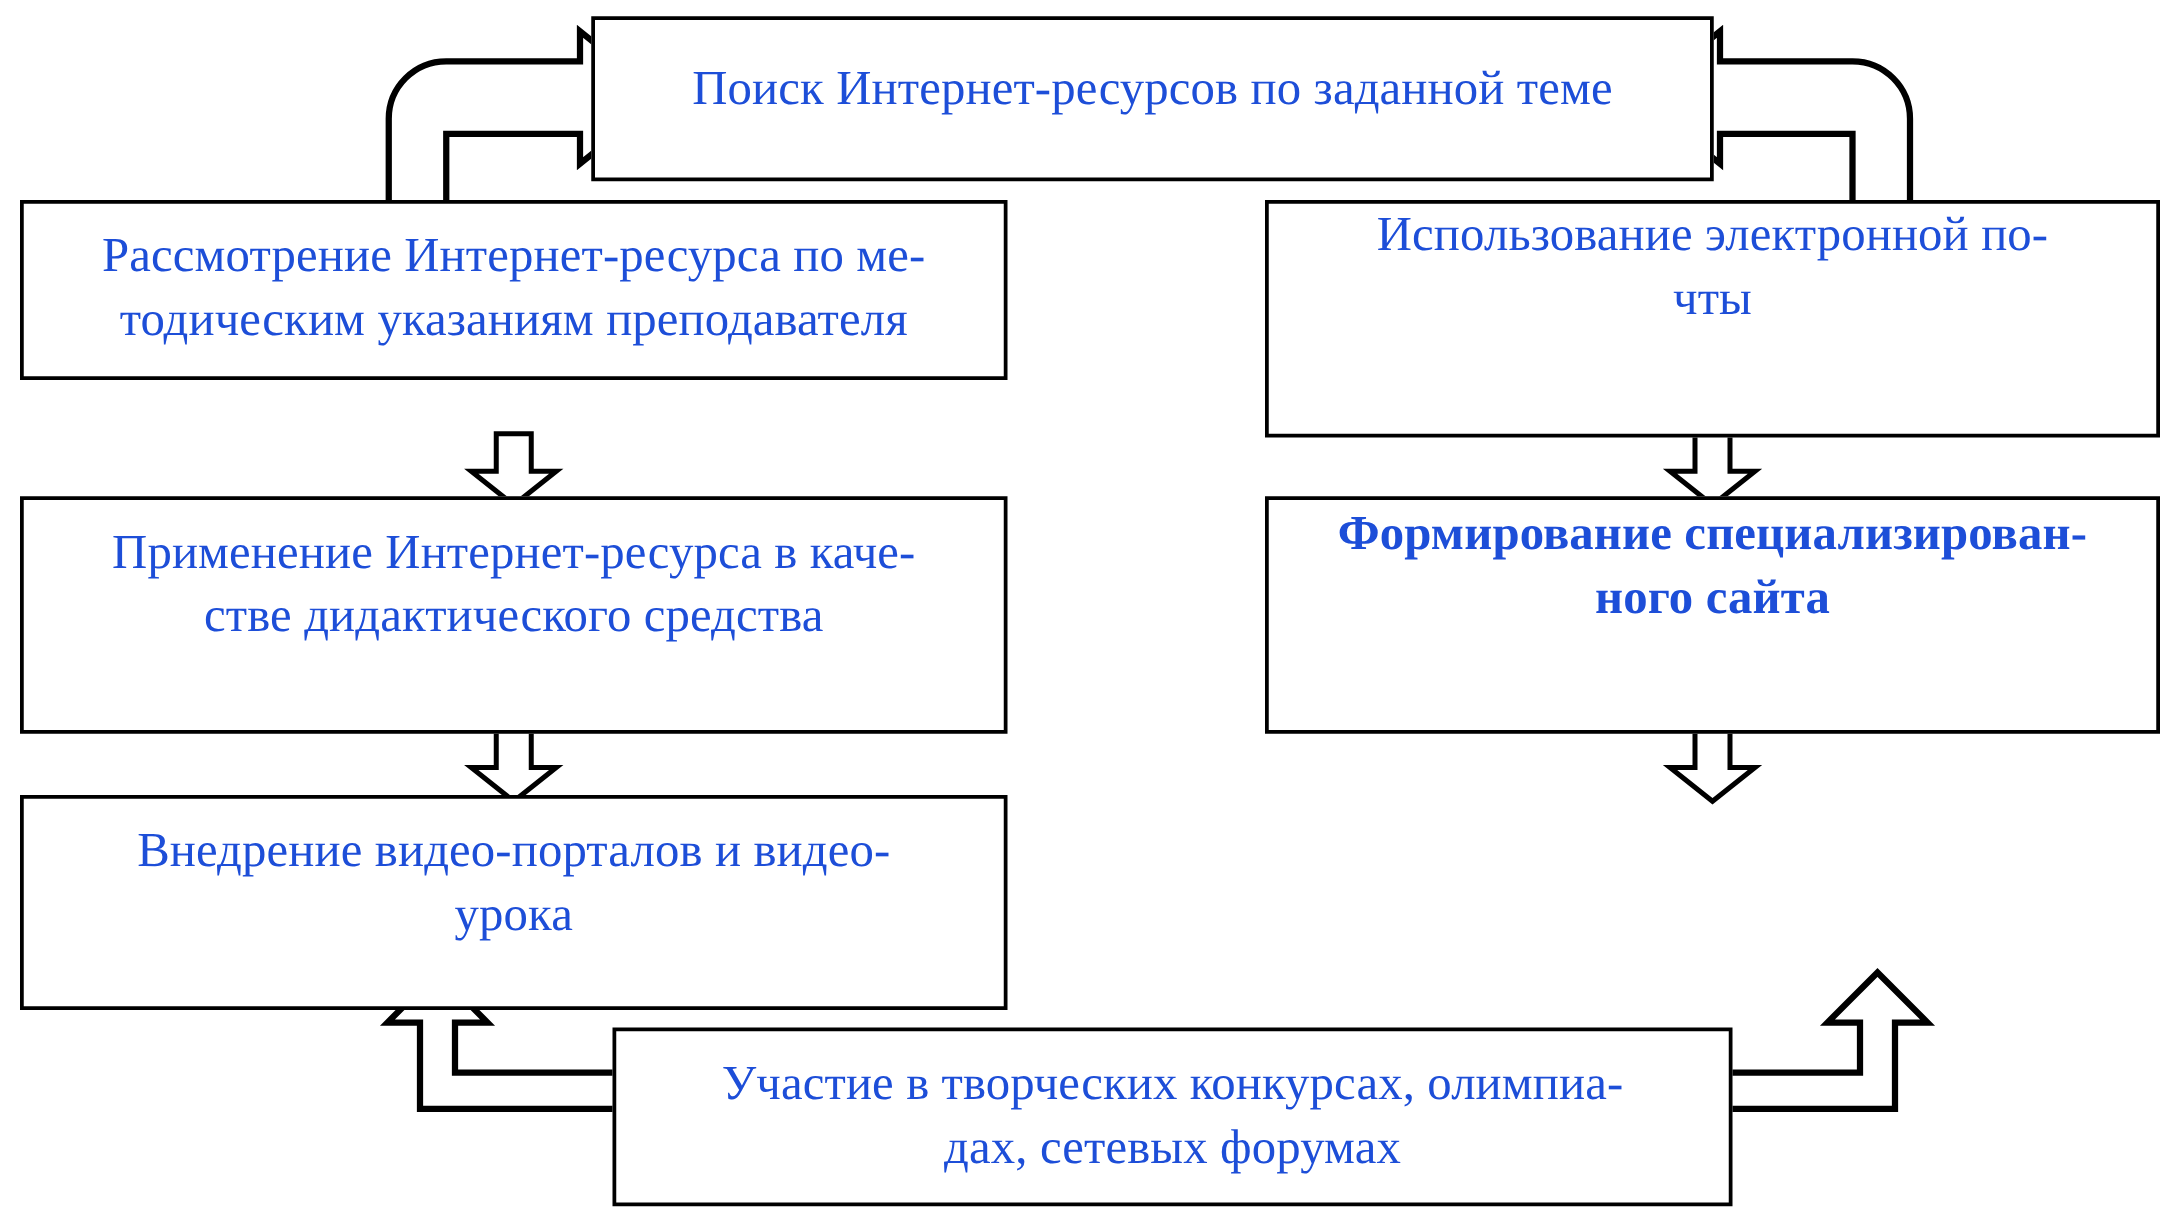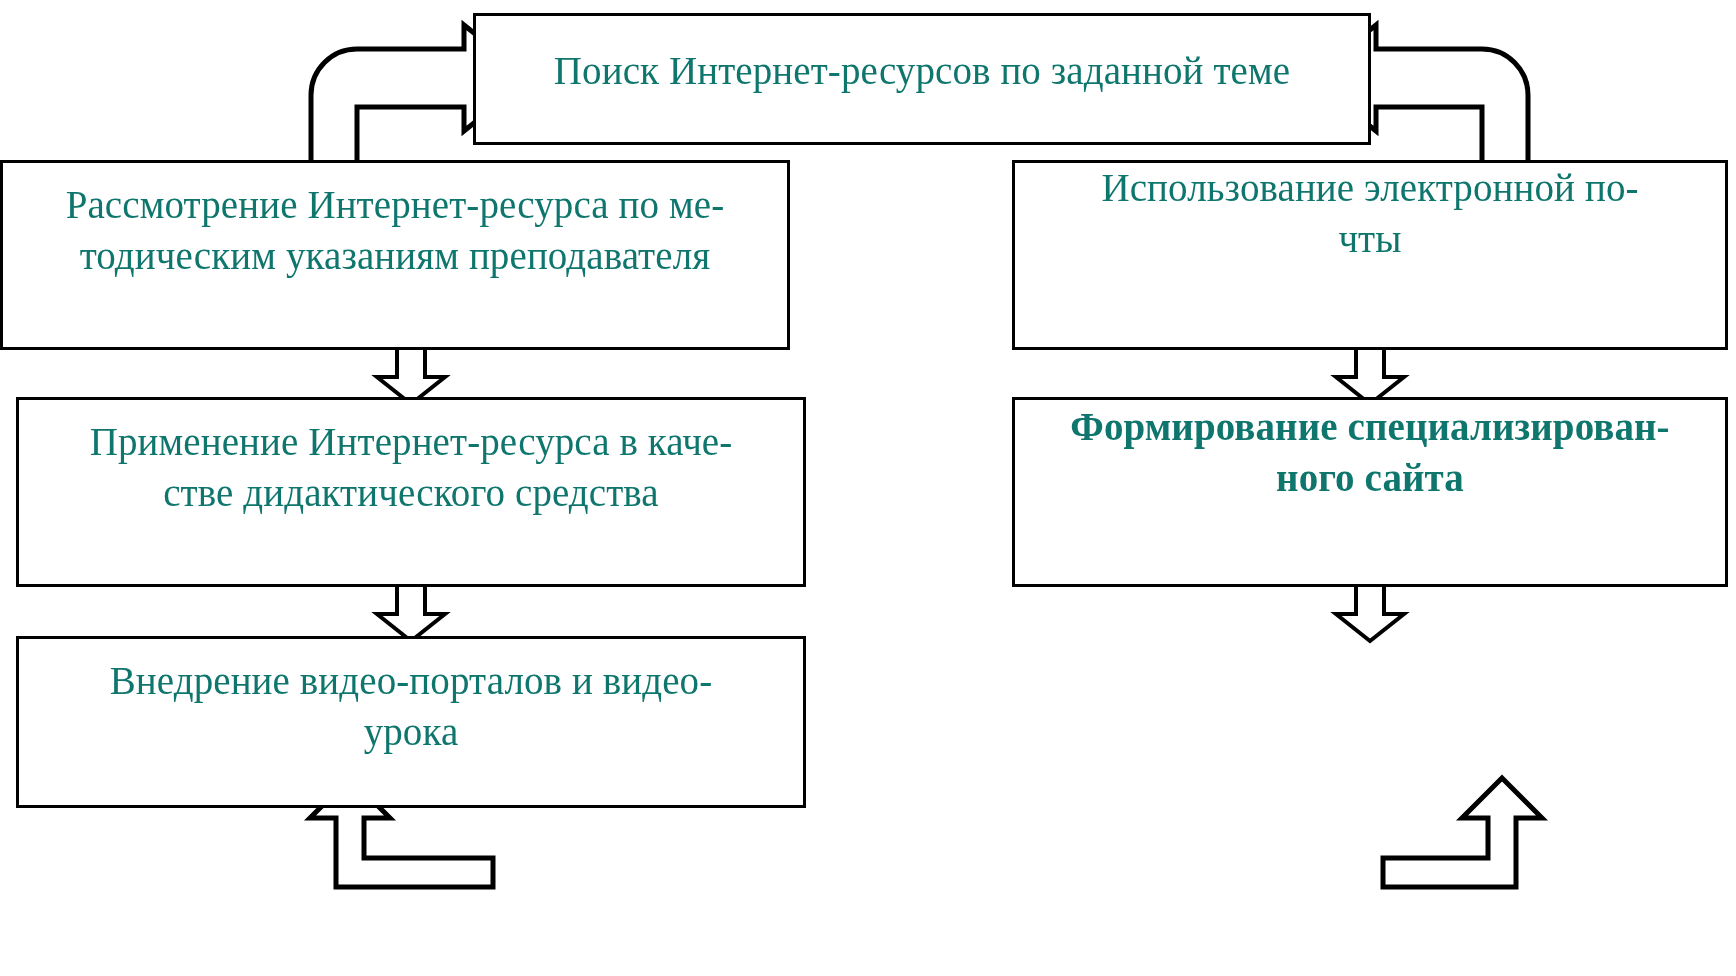--- a/index.html
+++ b/index.html
@@ -21,36 +21,36 @@
   }
   .node {
     position: absolute;
     box-sizing: border-box;
     border: 3px solid #000000;
     background: #ffffff;
     display: flex;
     align-items: flex-start;
     justify-content: center;
     text-align: center;
-    color: #0f766e;
+    color: #1d4ed8;
     z-index: 2;
   }
   .node .txt {
     display: block;
     width: 100%;
     white-space: pre-line;
     line-height: 1.30;
     font-size: 39px;
     letter-spacing: 0.1px;
   }
   
   #node-top      { left: 473px;  top: 13px;  width: 898px; height: 132px; }
   #node-top .txt { padding-top: 30px; }
 
-  #node-left-1   { left: 0;   top: 160px; width: 790px; height: 190px; }
+  #node-left-1   { left: 16px;   top: 160px; width: 790px; height: 144px; }
   #node-left-1 .txt { padding-top: 17px; }
 
   #node-left-2   { left: 16px;   top: 397px; width: 790px; height: 190px; }
   #node-left-2 .txt { padding-top: 17px; }
 
   #node-left-3   { left: 16px;   top: 636px; width: 790px; height: 172px; }
   #node-left-3 .txt { padding-top: 17px; }
 
   #node-right-1  { left: 1012px; top: 160px; width: 716px; height: 190px; }
   #node-right-1 .txt { }
@@ -199,14 +199,18 @@
     <span class="txt">Использование электронной по-
 чты</span>
   </div>
 
   <div class="node" id="node-right-2">
     <span class="txt">Формирование специализирован-
 ного сайта</span>
   </div>
 
 
+  <div class="node" id="node-bottom">
+    <span class="txt">Участие в творческих конкурсах, олимпиа-
+дах, сетевых форумах</span>
+  </div>
 
 </div>
 
 </body></html>

